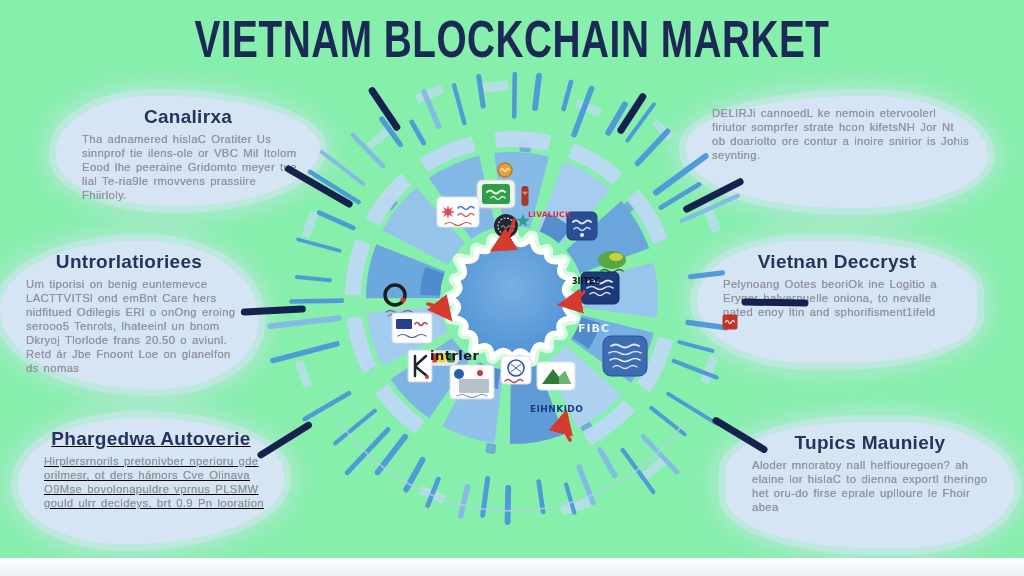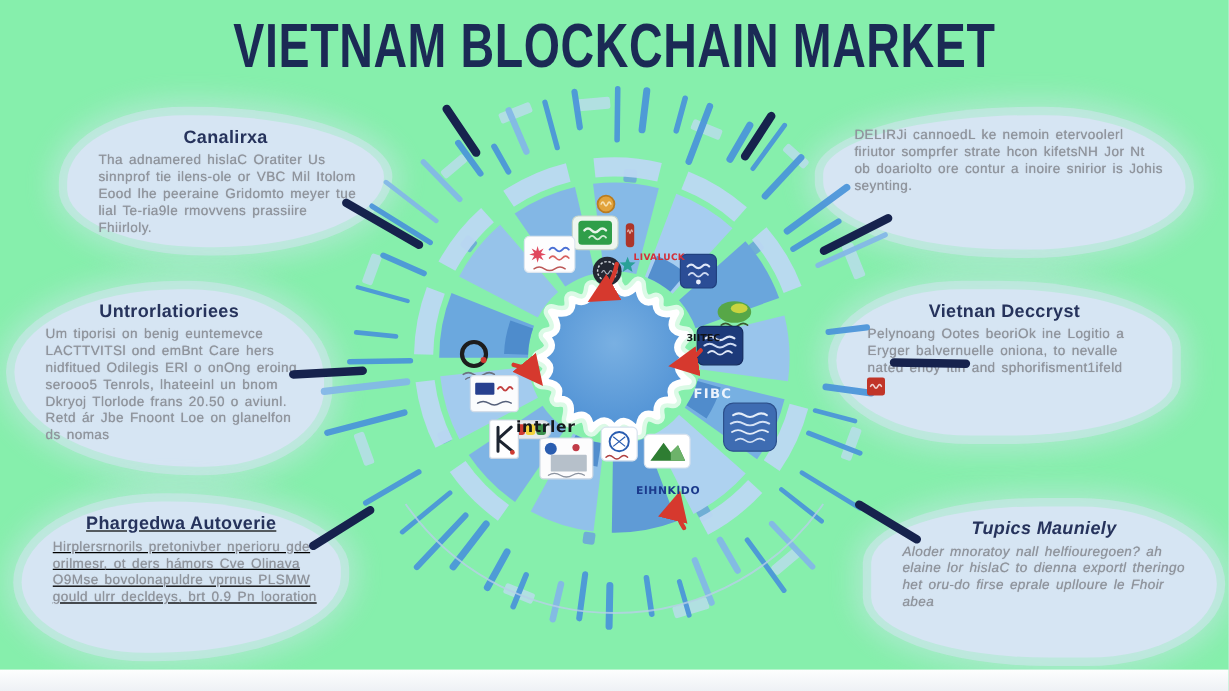--- a/index.html
+++ b/index.html
@@ -6,26 +6,26 @@
   .stage{position:relative;width:1024px;height:576px;background:#86efac;overflow:hidden;
          font-family:"Liberation Sans",sans-serif;}
   .main-title{position:absolute;top:10px;left:0;right:0;text-align:center;
     font-size:40px;font-weight:bold;color:#1b2a55;letter-spacing:0.5px;
     transform:scale(0.97,1.3);transform-origin:50% 0;}
   .cloud{position:absolute;box-sizing:border-box;background:#d6e5f3;
     border-radius:38% 62% 55% 45% / 52% 48% 55% 45%;
     box-shadow:0 0 0 7px rgba(214,229,243,.5),0 0 22px 14px rgba(214,229,243,.45);
     padding:10px 16px 8px;}
   .cloud.tl{left:56px;top:96px;width:264px;height:110px;}
-  .cloud.ml{left:12px;top:241px;width:258px;height:148px;border-radius:55% 45% 40% 60% / 48% 52% 45% 55%;}
+  .cloud.ml{left:0;top:241px;width:258px;height:148px;border-radius:55% 45% 40% 60% / 48% 52% 45% 55%;}
   .cloud.bl{left:18px;top:418px;width:266px;height:126px;border-radius:45% 55% 60% 40% / 55% 45% 52% 48%;text-decoration:underline;}
   .cloud.tr{left:686px;top:96px;width:302px;height:112px;border-radius:60% 40% 45% 55% / 45% 55% 48% 52%;}
   .cloud.mr{left:697px;top:241px;width:280px;height:122px;border-radius:42% 58% 55% 45% / 55% 45% 42% 58%;}
-  .cloud.br{left:726px;top:422px;width:288px;height:126px;border-radius:55% 45% 42% 58% / 42% 58% 55% 45%;font-style:italic;}
-  .ct{font-size:15px;font-weight:bold;color:#26335c;text-align:center;letter-spacing:.3px;margin-bottom:4px;}
+  .cloud.br{left:726px;top:422px;width:288px;height:126px;border-radius:55% 45% 42% 58% / 42% 58% 55% 45%;}
+  .ct{font-size:19px;font-weight:bold;color:#26335c;text-align:center;letter-spacing:.3px;margin-bottom:4px;}
   .cb{font-size:11.3px;color:#8f949c;line-height:1.24;letter-spacing:.35px;word-spacing:1.5px;
       padding:0 2px 0 10px;text-shadow:0 0 .7px rgba(143,148,156,.9);}
   #wheel-svg{position:absolute;left:282px;top:70px;width:460px;height:460px;overflow:visible;}
   .rarr{fill:none;stroke:#d6392e;stroke-width:3.6;stroke-linecap:round;}
   .wl{font-family:"DejaVu Sans",sans-serif;font-weight:bold;}
   .wl-dark{font-size:13px;fill:#15181d;letter-spacing:.5px;}
   .wl-small{font-size:8px;fill:#101217;}
   .wl-white{font-size:11px;fill:#f4f8ff;letter-spacing:1px;opacity:.95;}
   .wl-navy{font-size:9px;fill:#1b3a8c;letter-spacing:.5px;}
   .wl-red{font-size:7.5px;fill:#d3303a;letter-spacing:.3px;}

